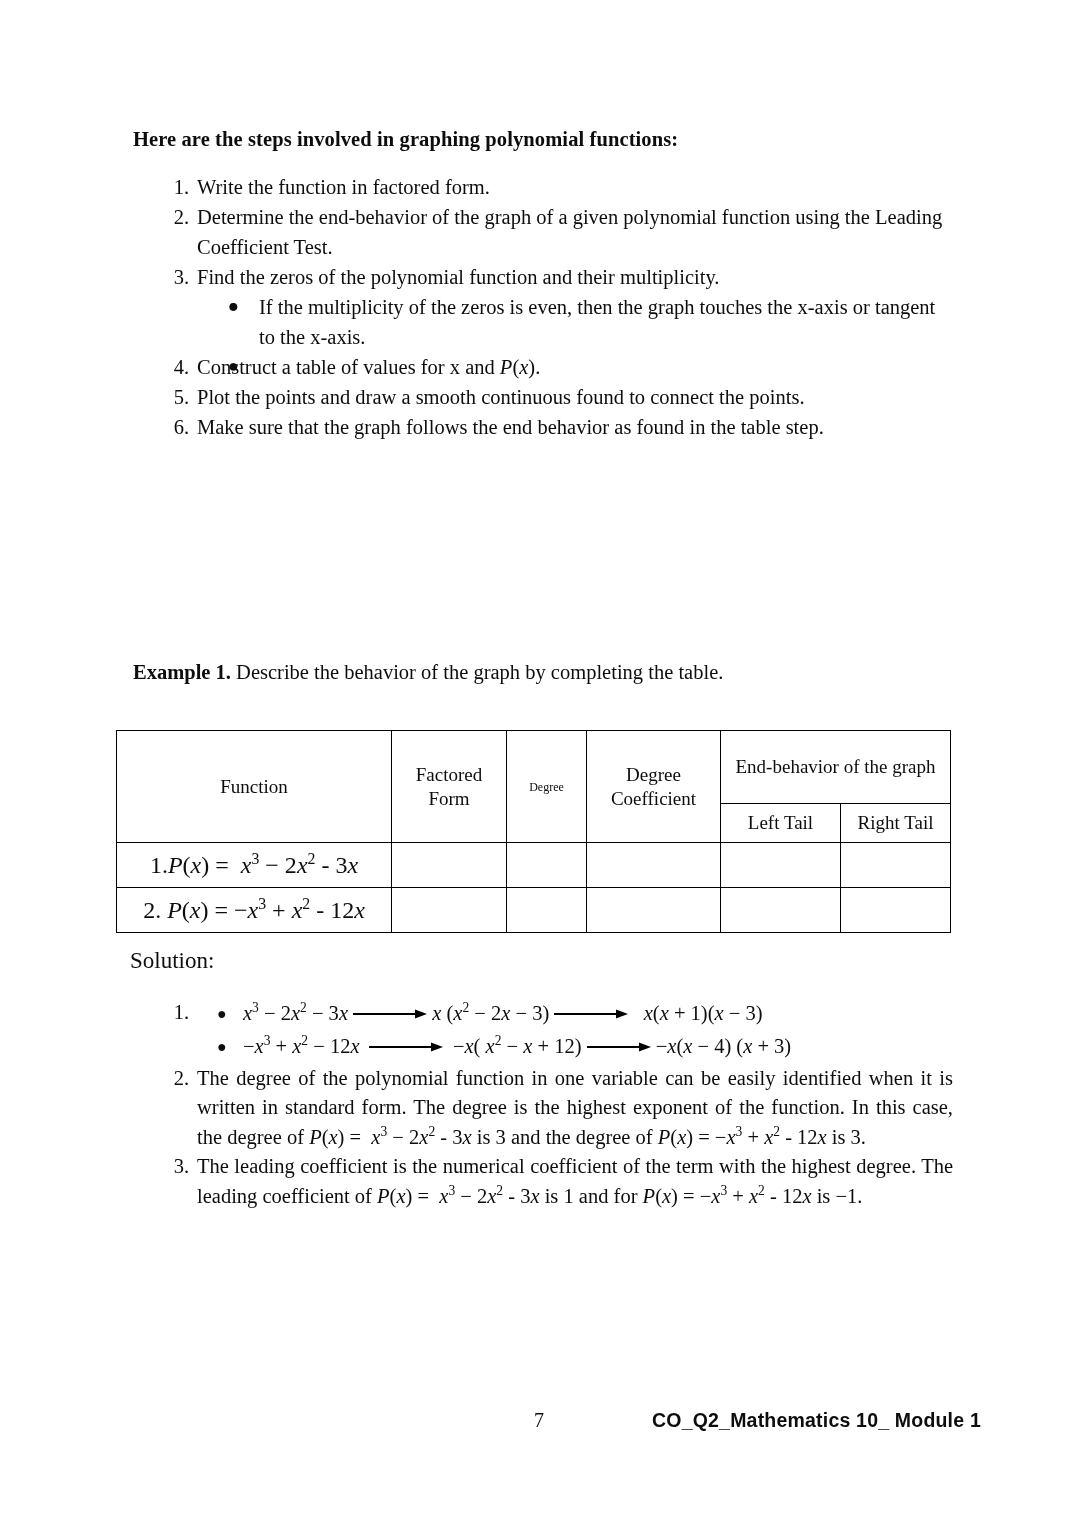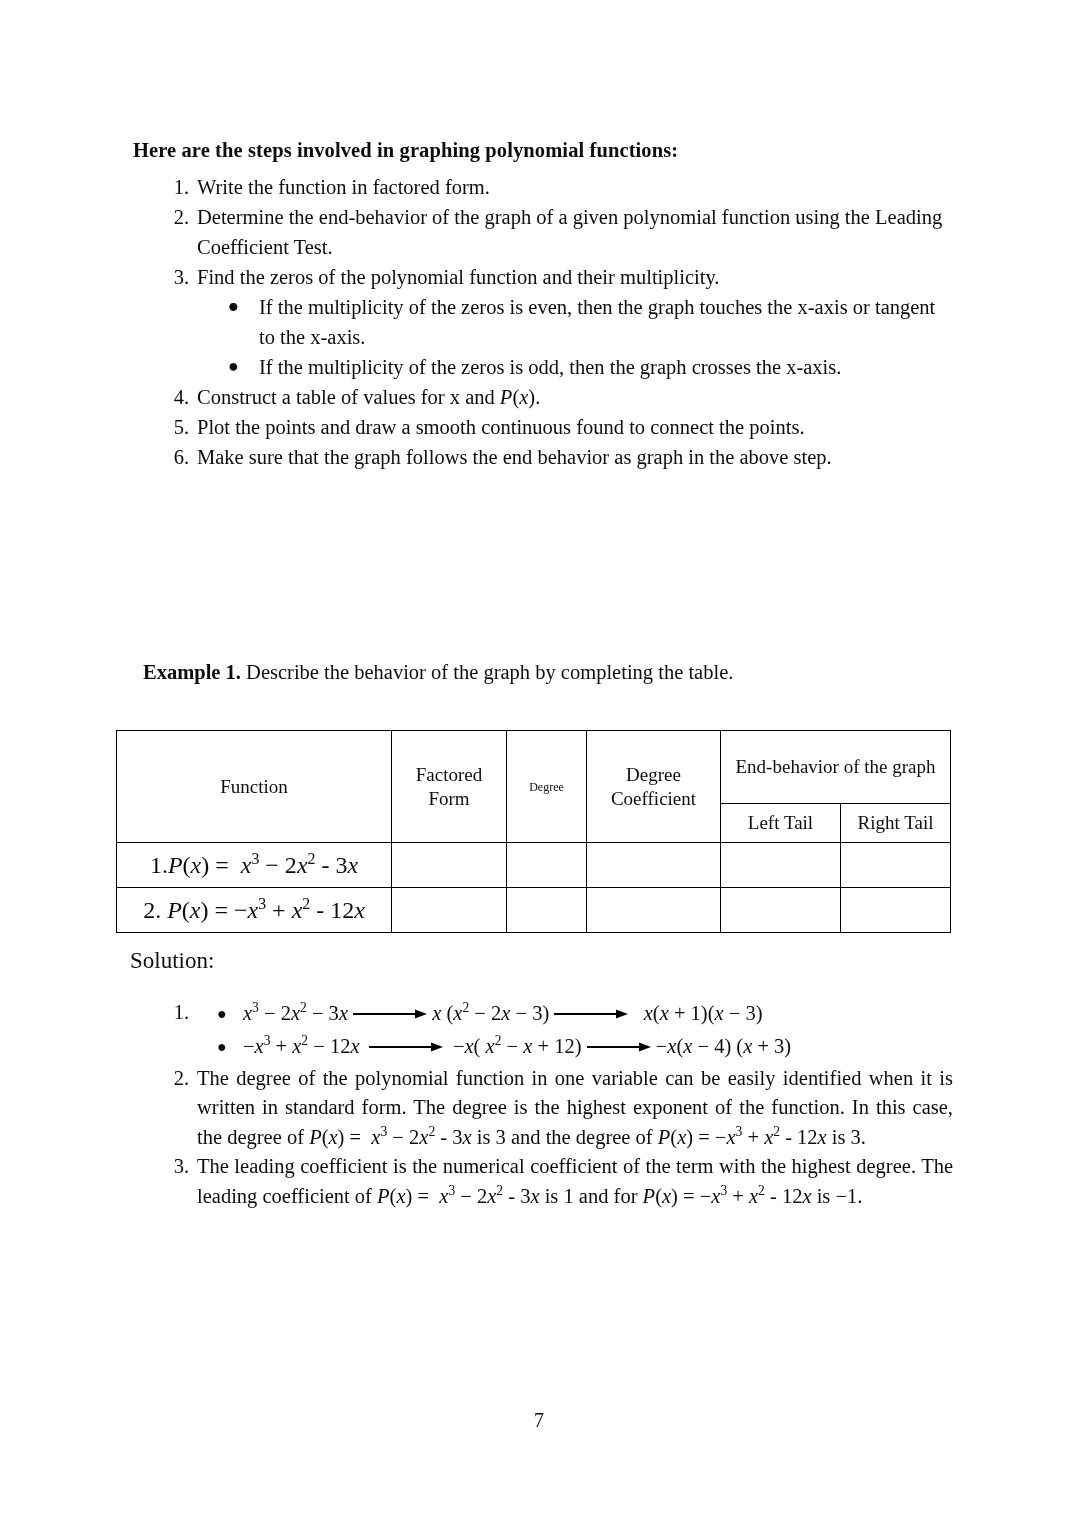--- a/index.html
+++ b/index.html
@@ -23,21 +23,20 @@
   }
 
   
   .heading {
     position: absolute;
     left: 133px;
     top: 128px;
     font-weight: bold;
     font-size: 20.5px;
     letter-spacing: 0.1px;
-    margin-top: 11px;
   }
 
   .steps-list {
     position: absolute;
     left: 133px;
     top: 172px;
     width: 820px;
     font-size: 20.5px;
     line-height: 30px;
   }
@@ -65,21 +64,21 @@
   .bullet-item > .dot {
     position: absolute;
     left: 95px;
     top: -1px;
     font-size: 18px;
     line-height: 30px;
   }
 
   .example-line {
     position: absolute;
-    left: 143px;
+    left: 133px;
     top: 661px;
     font-size: 20.5px;
   }
   .example-line b { font-weight: bold; }
 
   
   .tbl-wrap {
     position: absolute;
     left: 116px;
     top: 730px;
@@ -219,37 +218,36 @@
     <div class="sub-list">
       <div class="bullet-item">
         <span class="dot">●</span>
       </div>
       <div class="bullet-item">
         <span class="dot">●</span>
         <span>If the multiplicity of the zeros is even, then the graph touches the x-axis or tangent to the x-axis.</span>
       </div>
       <div class="bullet-item">
         <span class="dot">●</span>
-        <span>If the multiplicity of the zeros is odd, then the graph crosses the x-axis.</span>
       </div>
     </div>
 
     <div class="num-item">
       <span class="marker">4.</span>
       <span>Construct a table of values for x and <span class="mi">P</span>(<span class="mi">x</span>).</span>
     </div>
 
     <div class="num-item">
       <span class="marker">5.</span>
       <span>Plot the points and draw a smooth continuous found to connect the points.</span>
     </div>
 
     <div class="num-item">
       <span class="marker">6.</span>
-      <span>Make sure that the graph follows the end behavior as graph in the above step.</span>
+      <span>Make sure that the graph follows the end behavior as found in the table step.</span>
     </div>
   </div>
 
   <div class="example-line">
     <b>Example 1.</b>
     <span>Describe the behavior of the graph by completing the table.</span>
   </div>
 
   <div class="tbl-wrap">
     <table class="vtable">
@@ -349,15 +347,16 @@
     </div>
 
     <div class="sol-item">
       <span class="marker">3.</span>
       <span>The leading coefficient is the numerical coefficient of the term with the highest degree. The leading coefficient of <span class="mi">P</span>(<span class="mi">x</span>) =&nbsp; <span class="mi">x</span><sup>3</sup> − 2<span class="mi">x</span><sup>2</sup> - 3<span class="mi">x</span> is 1 and for <span class="mi">P</span>(<span class="mi">x</span>) = −<span class="mi">x</span><sup>3</sup> + <span class="mi">x</span><sup>2</sup> - 12<span class="mi">x</span> is −1.</span>
     </div>
   </div>
 
   <div class="footer">
     <div class="page-num">7</div>
+    <div class="footer-id">CO_Q2_Mathematics 10_ Module 1</div>
   </div>
 
 </div>
 
 </body></html>

